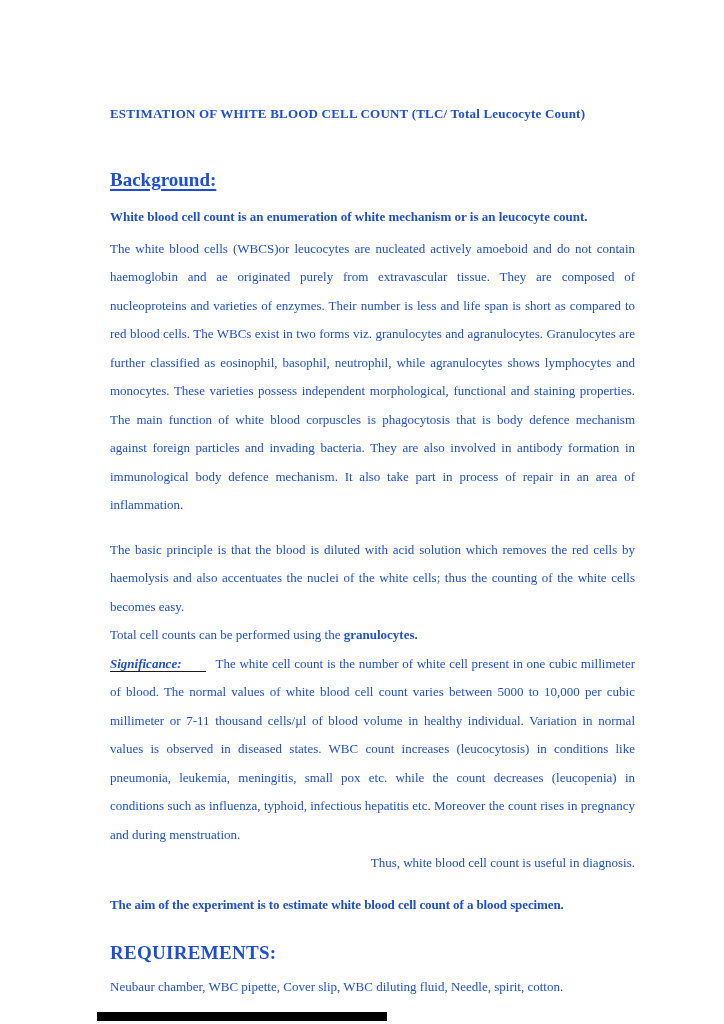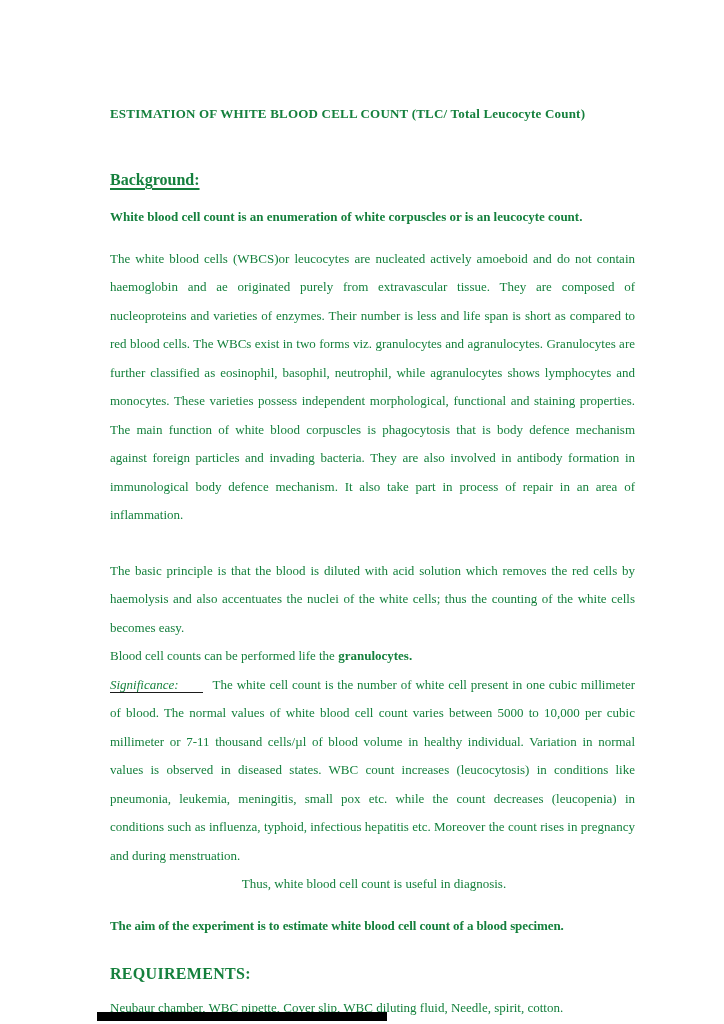--- a/index.html
+++ b/index.html
@@ -8,33 +8,33 @@
     background: #ffffff;
   }
   .page {
     position: relative;
     width: 724px;
     height: 1024px;
     background: #ffffff;
     box-sizing: border-box;
     padding: 104px 89px 0 110px;
     font-family: "Liberation Serif", "DejaVu Serif", serif;
-    color: #15803d;
+    color: #1d4ed8;
     overflow: hidden;
     border-radius: 20px;
   }
   .doc-title {
     font-size: 13px;
     font-weight: bold;
     letter-spacing: 0.2px;
     line-height: 20px;
     margin: 0;
   }
   .heading {
-    font-size: 16px;
+    font-size: 19px;
     font-weight: bold;
     line-height: 20px;
     margin: 0;
   }
   .heading.underlined {
     text-decoration: underline;
     text-decoration-thickness: 1.5px;
     text-underline-offset: 3px;
   }
   .heading.bg {
@@ -51,34 +51,34 @@
   }
   .lead {
     font-weight: bold;
     text-align: justify;
     margin-top: 13px;
   }
   .body {
     text-align: justify;
   }
   .para-first {
-    margin-top: 13px;
+    margin-top: 3px;
   }
   .para-gap {
-    margin-top: 27px;
+    margin-top: 16px;
   }
   .sig-label {
     font-style: italic;
-    font-weight: normal;
+    font-weight: bold;
     border-bottom: 1.5px solid #1b1b1b;
     padding-right: 24px;
     margin-right: 10px;
   }
   .conclusion {
-    text-align: center;
+    text-align: right;
     padding-left: 3px;
   }
   .aim {
     font-weight: bold;
     font-size: 13px;
     letter-spacing: -0.1px;
   }
   .req-items {
     margin-top: 10px;
     text-align: left;
@@ -94,27 +94,27 @@
 </style>
 </head>
 <body>
 
 <div class="page">
 
   <h1 class="doc-title">ESTIMATION OF WHITE BLOOD CELL COUNT (TLC/ Total Leucocyte Count)</h1>
 
   <h2 class="heading underlined bg">Background:</h2>
 
-  <p class="lead">White blood cell count is an enumeration of white corpuscles or is an leucocyte count.</p>
+  <p class="lead">White blood cell count is an enumeration of white mechanism or is an leucocyte count.</p>
 
   <p class="body para-first">The white blood cells (WBCS)or leucocytes are nucleated actively amoeboid and do not contain haemoglobin and ae originated purely from extravascular tissue. They are composed of nucleoproteins and varieties of enzymes. Their number is less and life span is short as compared to red blood cells. The WBCs exist in two forms viz. granulocytes and agranulocytes. Granulocytes are further classified as eosinophil, basophil, neutrophil, while agranulocytes shows lymphocytes and monocytes. These varieties possess independent morphological, functional and staining properties. The main function of white blood corpuscles is phagocytosis that is body defence mechanism against foreign particles and invading bacteria. They are also involved in antibody formation in immunological body defence mechanism. It also take part in process of repair in an area of inflammation.</p>
 
   <p class="body para-gap">The basic principle is that the blood is diluted with acid solution which removes the red cells by haemolysis and also accentuates the nuclei of the white cells; thus the counting of the white cells becomes easy.</p>
 
-  <p class="body"><span>Blood cell counts can be performed life the </span><b>granulocytes.</b></p>
+  <p class="body"><span>Total cell counts can be performed using the </span><b>granulocytes.</b></p>
 
   <p class="body"><span class="sig-label">Significance:</span><span>The white cell count is the number of white cell present in one cubic millimeter of blood. The normal values of white blood cell count varies between 5000 to 10,000 per cubic millimeter or 7-11 thousand cells/µl of blood volume in healthy individual. Variation in normal values is observed in diseased states. WBC count increases (leucocytosis) in conditions like pneumonia, leukemia, meningitis, small pox etc. while the count decreases (leucopenia) in conditions such as influenza, typhoid, infectious hepatitis etc. Moreover the count rises in pregnancy and during menstruation.</span></p>
 
   <p class="body conclusion">Thus, white blood cell count is useful in diagnosis.</p>
 
   <p class="lead aim">The aim of the experiment is to estimate white blood cell count of a blood specimen.</p>
 
   <h2 class="heading req">REQUIREMENTS:</h2>
 
   <p class="body req-items">Neubaur chamber, WBC pipette, Cover slip, WBC diluting fluid, Needle, spirit, cotton.</p>

